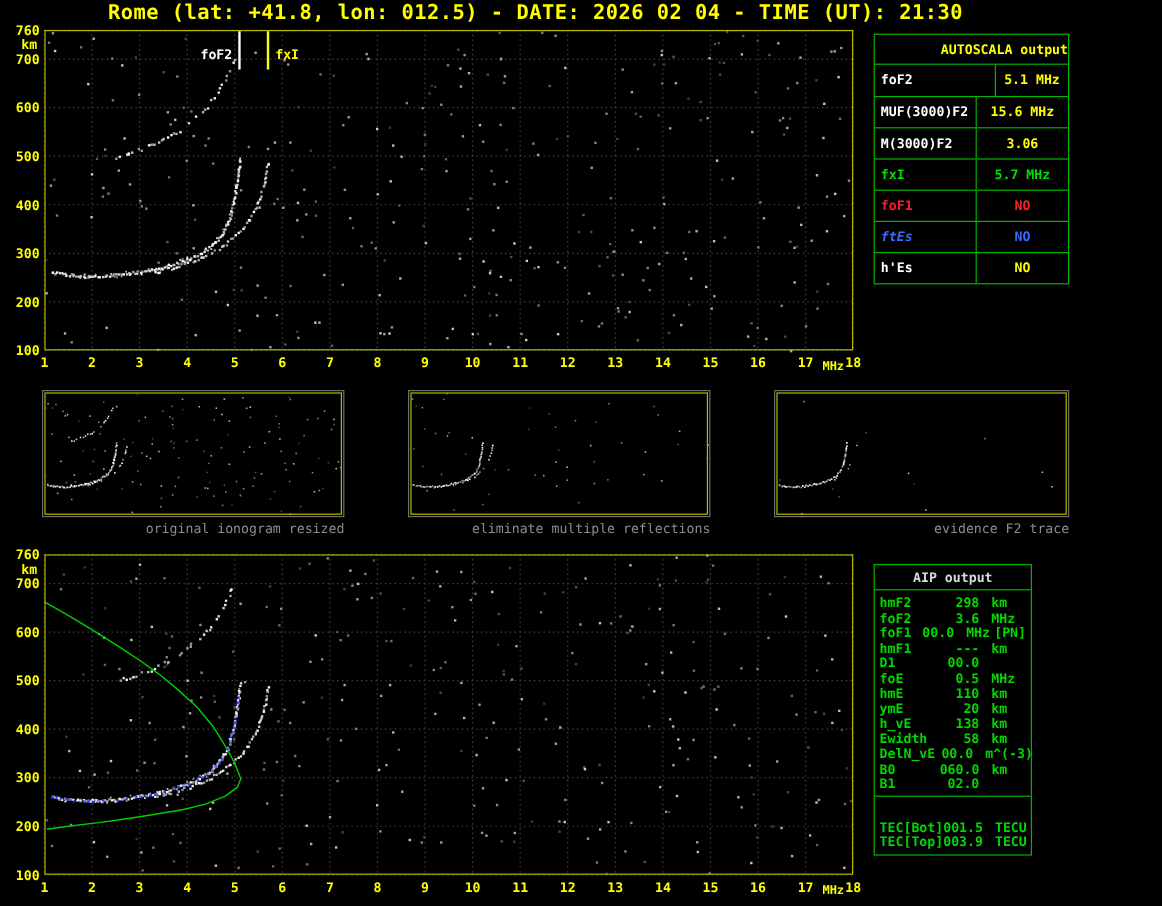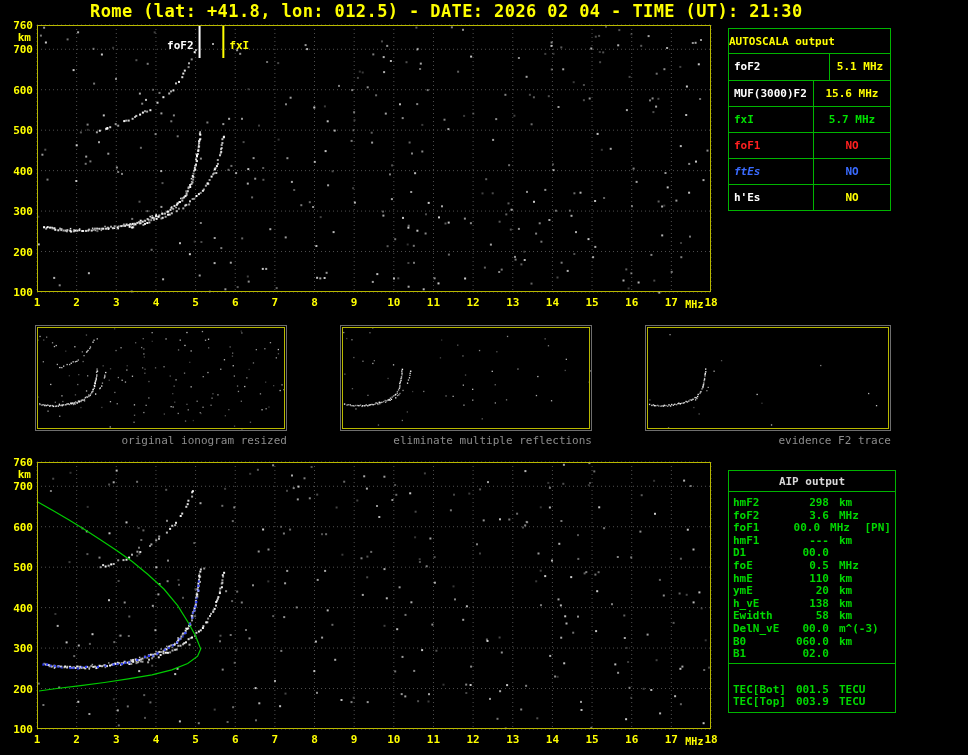--- a/index.html
+++ b/index.html
@@ -8,39 +8,39 @@
        font-family:"DejaVu Sans Mono",monospace;}
   .title{position:absolute;left:90px;top:1px;color:#ffff00;font-weight:bold;
          font-size:17px;letter-spacing:.4px;white-space:pre}
   svg.iono{position:absolute;left:0;display:block}
   #iono-main{top:14px}
   #iono-restored{top:451px}
 
   
   #autoscala-panel{position:absolute;left:728px;top:28px;width:163px;
                    border:1px solid #00b400;background:#000}
-  .at-header{height:25px;line-height:25px;text-align:left;color:#ffff00;
+  .at-header{height:25px;line-height:25px;text-align:right;color:#ffff00;
              font-weight:bold;font-size:11px;border-bottom:1px solid #00b400}
   .at-row{display:flex;height:26px;line-height:26px;font-weight:bold;font-size:11px}
   .at-row + .at-row{border-top:1px solid #00b400}
   .at-label{width:84px;padding-left:5px}
   .at-value{flex:1;text-align:center;border-left:1px solid #00b400}
 
   
   .thumb{position:absolute;top:325px;height:106px;border:1px solid #6e6e6e;background:#000}
   #thumb-0{left:35px;width:252px}
   #thumb-1{left:340px;width:252px}
   #thumb-2{left:645px;width:246px}
   .thumb-caption{position:absolute;top:434px;text-align:right;color:#8c8c8c;font-size:11px}
   #cap-0{left:35px;width:252px}
   #cap-1{left:340px;width:252px}
   #cap-2{left:645px;width:246px}
 
   
-  #aip-panel{position:absolute;left:728px;top:470px;width:168px;
+  #aip-panel{position:absolute;left:728px;top:470px;width:132px;
              border:1px solid #00b400;background:#000}
   .aip-header{height:21px;line-height:21px;text-align:center;color:#d8d8d8;
               font-weight:bold;font-size:11px;border-bottom:1px solid #00b400}
   .aip-body{padding:5px 0 2px 0}
   .aip-row{display:flex;height:12.6px;line-height:12.6px;color:#00d800;
            font-weight:bold;font-size:11px;white-space:pre}
   .aip-label{width:62px;padding-left:4px}
   .aip-value{width:38px;text-align:right}
   .aip-unit{width:48px;padding-left:10px}
   .aip-note{margin-left:auto;padding-right:4px}
@@ -714,20 +714,24 @@
   <div id="autoscala-panel">
     <div class="at-header">AUTOSCALA output</div>
     <div id="autoscala-rows">
         <div class="at-row">
           <div class="at-label" style="color: rgb(255, 255, 255);">foF2</div>
           <div class="at-value" style="color: rgb(255, 255, 0); margin-left: 16px;">5.1 MHz</div>
         </div>
         <div class="at-row">
           <div class="at-label" style="color: rgb(255, 255, 255);">MUF(3000)F2</div>
           <div class="at-value" style="color: rgb(255, 255, 0);">15.6 MHz</div>
+        </div>
+        <div class="at-row">
+          <div class="at-label" style="color: rgb(255, 255, 255);">M(3000)F2</div>
+          <div class="at-value" style="color: rgb(255, 255, 0);">3.06</div>
         </div>
         <div class="at-row">
           <div class="at-label" style="color: rgb(0, 224, 0);">fxI</div>
           <div class="at-value" style="color: rgb(0, 224, 0);">5.7 MHz</div>
         </div>
         <div class="at-row">
           <div class="at-label" style="color: rgb(255, 32, 32);">foF1</div>
           <div class="at-value" style="color: rgb(255, 32, 32);">NO</div>
         </div>
         <div class="at-row">

